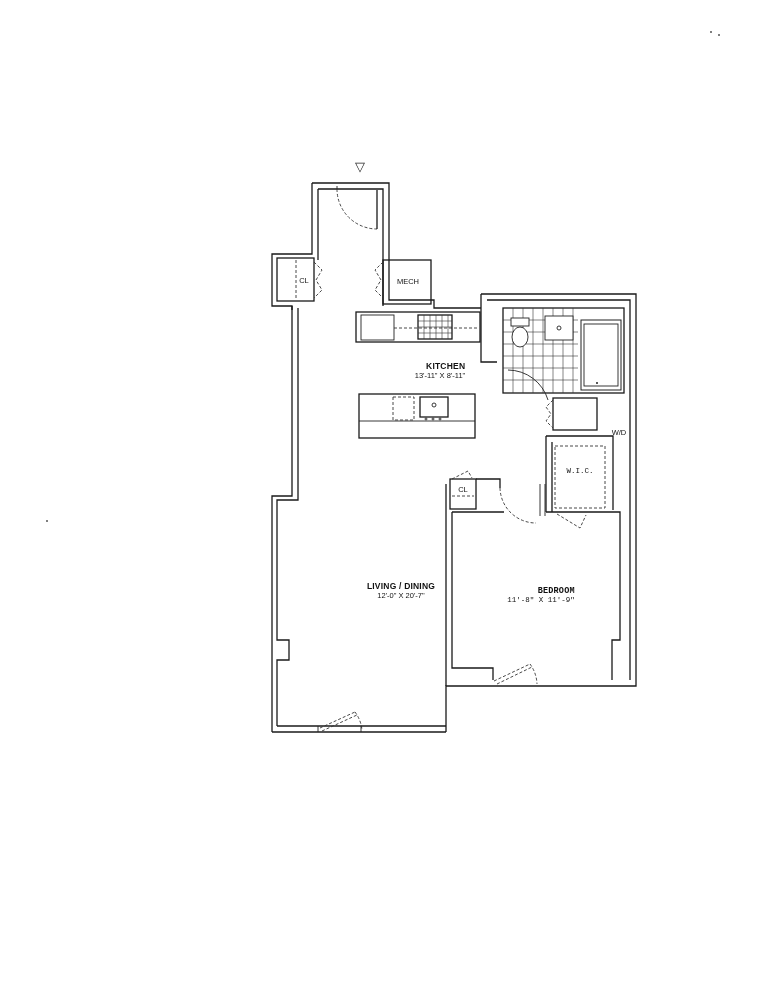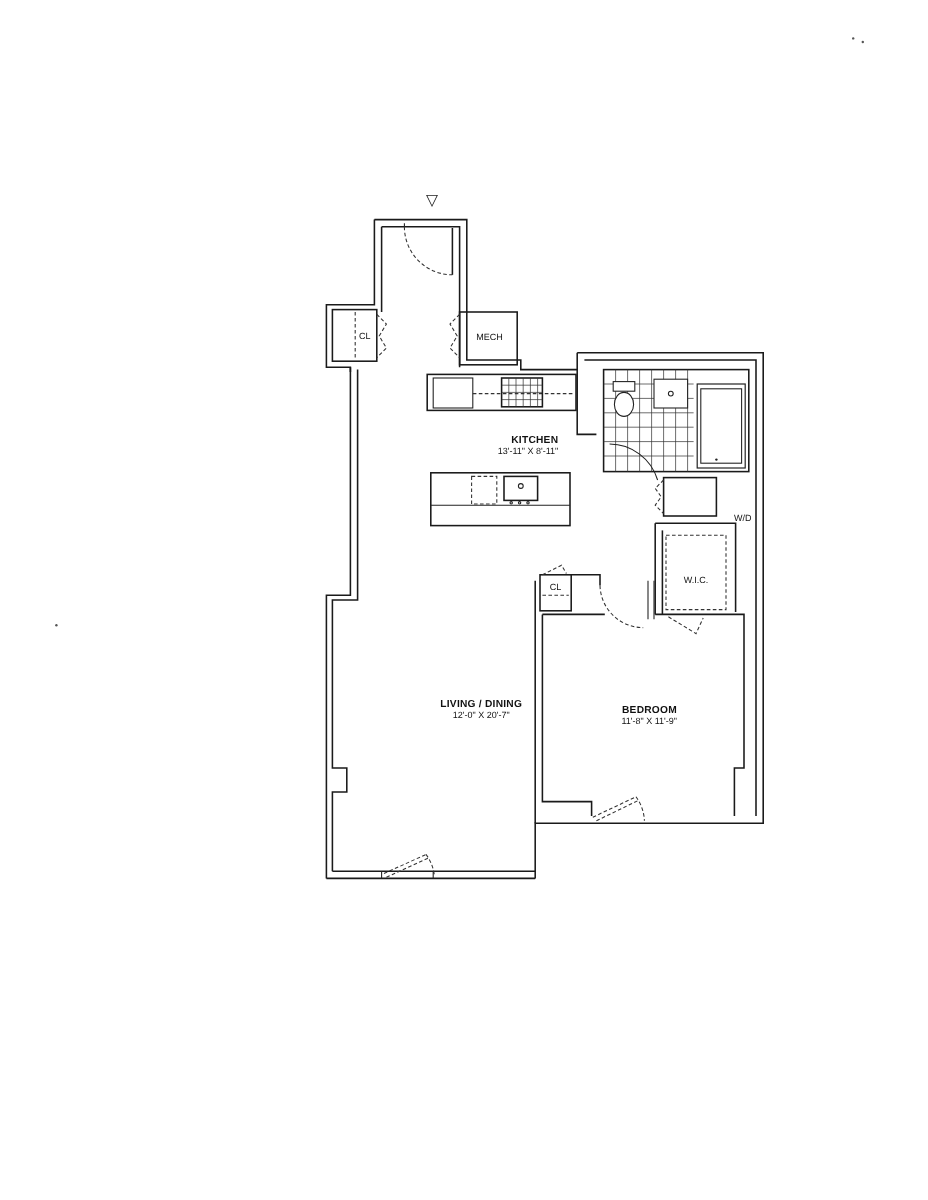--- a/index.html
+++ b/index.html
@@ -156,33 +156,33 @@
     <line class="thin" x1="318" y1="726" x2="318" y2="732"></line>
     <line class="thin" x1="361" y1="726" x2="361" y2="732"></line>
   </g>
 </svg>
 
 <div class="marker" style="left:360px; top:160px;">▽</div>
 
 <div class="small" style="left:304px; top:280px;">CL</div>
 <div class="small" style="left:408px; top:281px;">MECH</div>
 <div class="small" style="left:575px; top:432px;margin-left:44px;">W/D</div>
-<div class="small" style="left:580px; top:483px;">W.I.C.</div>
+<div class="small" style="left:580px; top:471px;font-family:Liberation Mono, monospace;">W.I.C.</div>
 <div class="small" style="left:463px; top:489px;">CL</div>
 
 <div class="label" style="left:440px; top:361px;">
   <div class="room-name">KITCHEN</div>
   <div class="room-dim">13'-11" X 8'-11"</div>
 </div>
 
 <div class="label" style="left:356px; top:581px;margin-left:45px;">
   <div class="room-name">LIVING / DINING</div>
   <div class="room-dim">12'-0" X 20'-7"</div>
 </div>
 
-<div class="label" style="left:541px; top:586px;">
+<div class="label" style="left:541px; top:586px;font-family:Liberation Mono, monospace;">
   <div class="room-name">BEDROOM</div>
   <div class="room-dim">11'-8" X 11'-9"</div>
 </div>
 
 <div class="speck" style="left:710px; top:31px;"></div>
 <div class="speck" style="left:718px; top:34px;"></div>
 <div class="speck" style="left:46px; top:520px;"></div>
 
 </body></html>

